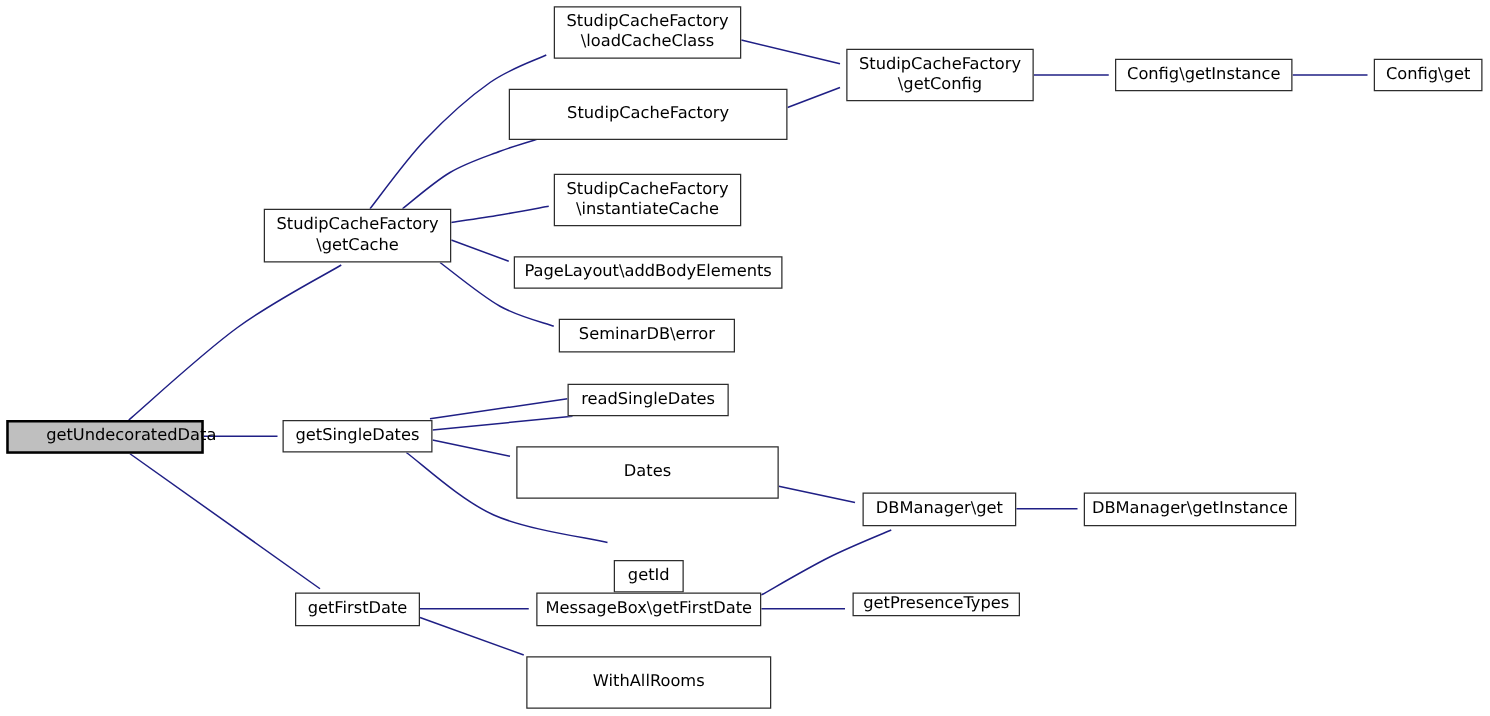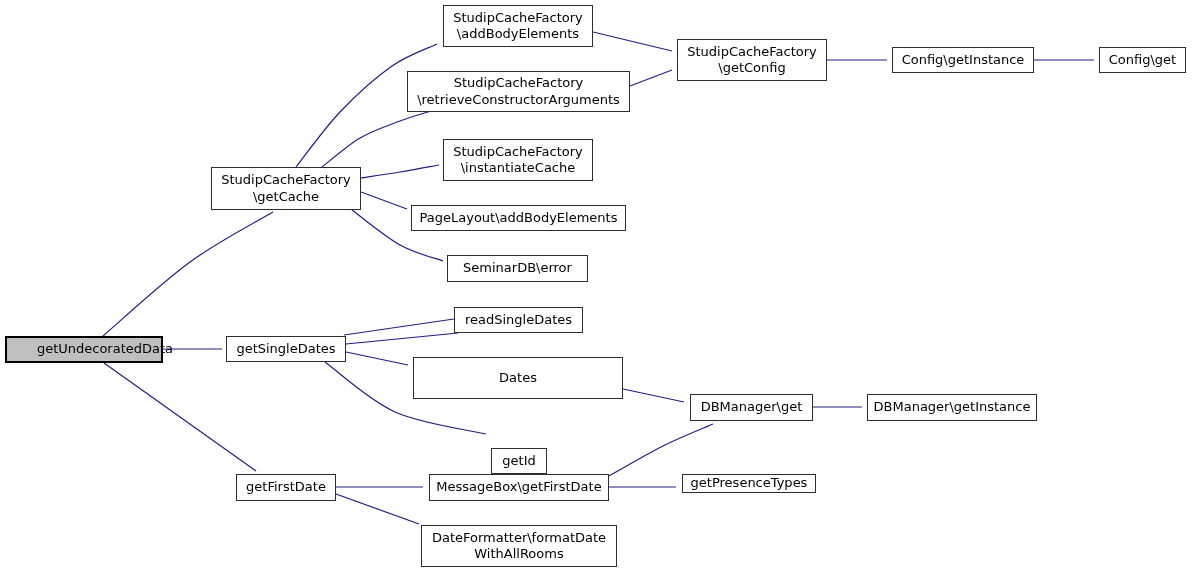--- a/index.html
+++ b/index.html
@@ -70,25 +70,24 @@
   <div>
       <div class="node main" style="left: 5px; top: 336px; width: 158px; height: 27px; padding-left: 42px;">
         <span>getUndecoratedData</span>
       </div>
       <div class="node" style="left: 211px; top: 167px; width: 150px; height: 43px;">
         <span>StudipCacheFactory</span>
         <span>\getCache</span>
       </div>
       <div class="node" style="left: 443px; top: 5px; width: 150px; height: 42px;">
         <span>StudipCacheFactory</span>
-        <span>\addBodyElements</span>
+        <span>\loadCacheClass</span>
       </div>
       <div class="node" style="left: 407px; top: 71px; width: 223px; height: 41px;">
         <span>StudipCacheFactory</span>
-        <span>\retrieveConstructorArguments</span>
       </div>
       <div class="node" style="left: 677px; top: 39px; width: 150px; height: 42px;">
         <span>StudipCacheFactory</span>
         <span>\getConfig</span>
       </div>
       <div class="node" style="left: 892px; top: 47px; width: 142px; height: 26px;">
         <span>Config\getInstance</span>
       </div>
       <div class="node" style="left: 1099px; top: 47px; width: 87px; height: 26px;">
         <span>Config\get</span>
@@ -124,17 +123,16 @@
       <div class="node" style="left: 236px; top: 474px; width: 100px; height: 27px;">
         <span>getFirstDate</span>
       </div>
       <div class="node" style="left: 429px; top: 474px; width: 180px; height: 27px;">
         <span>MessageBox\getFirstDate</span>
       </div>
       <div class="node" style="left: 682px; top: 474px; width: 134px; height: 19px;">
         <span>getPresenceTypes</span>
       </div>
       <div class="node" style="left: 421px; top: 525px; width: 196px; height: 42px;">
-        <span>DateFormatter\formatDate</span>
         <span>WithAllRooms</span>
       </div>
     </div>
 </div>
 
 </body></html>

